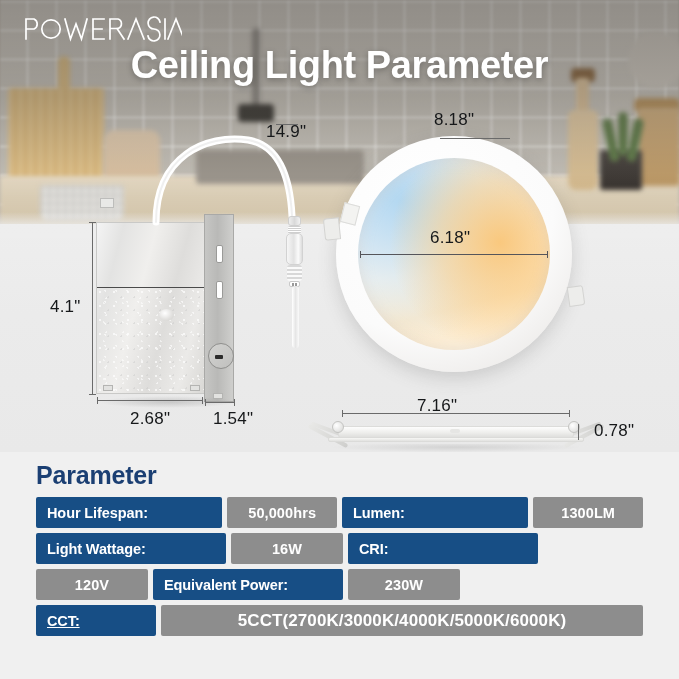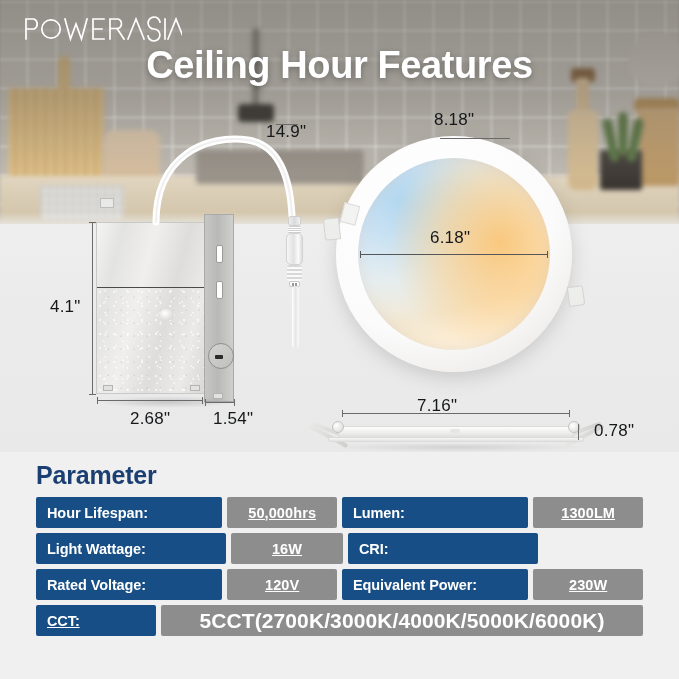--- a/index.html
+++ b/index.html
@@ -400,23 +400,23 @@
     letter-spacing: -0.1px;
   }
   .cell.value {
     background: #8d8d8d;
     color: #ffffff;
     justify-content: center;
     font-weight: 600;
     letter-spacing: 0.1px;
   }
   .c-label { width: 190px; }
-  .c-value { width: 112px; text-decoration: underline; }
+  .c-value { width: 112px; }
   .cct-label { width: 120px; text-decoration: underline; }
-  .cct-value { flex: 1; font-size: 21px; font-weight: 700; }
+  .cct-value { flex: 1; font-size: 17px; font-weight: 700; }
 </style>
 </head>
 <body>
 
 <div id="page">
 
   <div class="photo-bg">
     <div class="tile-wall"></div>
 
     <div class="prop board-handle"></div>
@@ -467,21 +467,21 @@
 
         <path d="M138 8 A6 6 0 1 0 132 15 A6 6 0 1 1 126 22"></path>
 
         <path d="M143 5 L143 25"></path>
 
         <path d="M146 25 L154 5 L162 25"></path>
       </g>
     </svg>
   </div>
 
-  <div class="main-title">Ceiling Hour Features</div>
+  <div class="main-title">Ceiling Light Parameter</div>
 
   <div class="jbox-wrap">
     <div class="jbox-side">
       <div class="ko-slot" style="top:30px;"></div>
       <div class="ko-slot" style="top:66px;"></div>
       <div class="ko-circle"></div>
       <div class="jbox-foot" style="left:8px;"></div>
     </div>
     <div class="jbox-front">
       <div class="jbox-speckle"></div>
@@ -578,21 +578,20 @@
       <div class="cell value c-value">1300LM</div>
     </div>
 
     <div class="trow">
       <div class="cell label c-label">Light Wattage:</div>
       <div class="cell value c-value">16W</div>
       <div class="cell label c-label">CRI:</div>
     </div>
 
     <div class="trow">
-      <div class="cell label c-label">Rated Voltage:</div>
       <div class="cell value c-value">120V</div>
       <div class="cell label c-label">Equivalent Power:</div>
       <div class="cell value c-value">230W</div>
     </div>
 
     <div class="trow">
       <div class="cell label cct-label">CCT:</div>
       <div class="cell value cct-value">5CCT(2700K/3000K/4000K/5000K/6000K)</div>
     </div>
 

